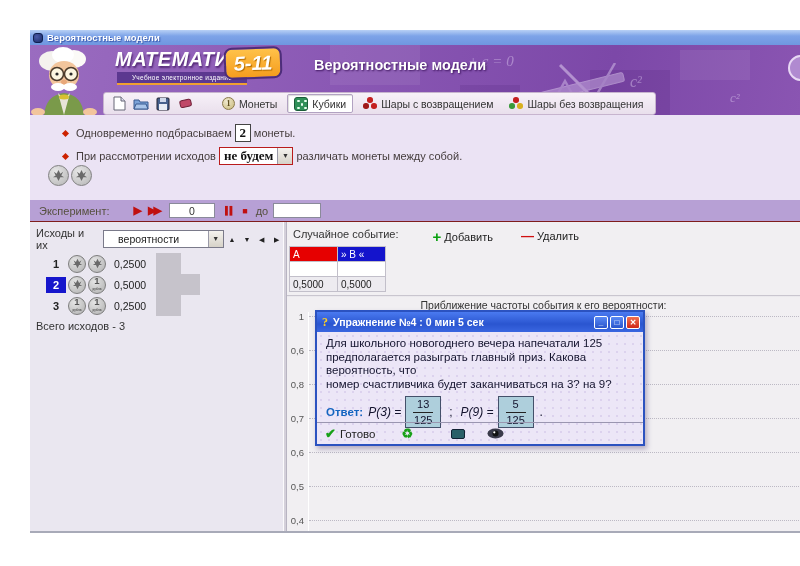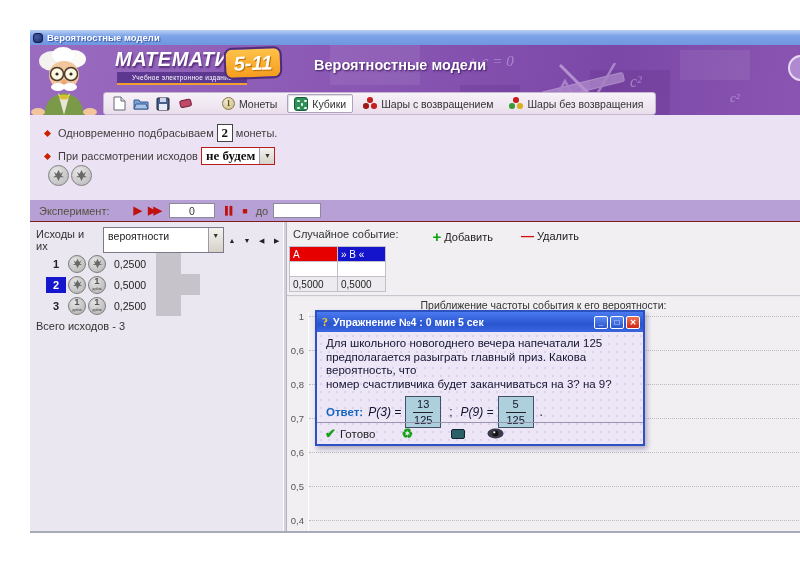--- a/index.html
+++ b/index.html
@@ -46,21 +46,21 @@
     border:1px solid #8a7a4a;color:#5a4a1a;font-size:8px;font-weight:bold;text-align:center;line-height:12px;
     font-family:"Liberation Serif",serif;}
   .dice{width:14px;height:14px;border-radius:3px;background:#2f9058;border:1px solid #1a5c38;position:relative;}
   .dice i{position:absolute;width:2.5px;height:2.5px;border-radius:50%;background:#eafff0;}
   .balls{position:relative;width:14px;height:13px;}
   .balls i{position:absolute;width:5.5px;height:5.5px;border-radius:50%;}
 
   
   .conditions{position:absolute;left:0;top:85px;width:770px;height:85px;background:#ebe3f4;}
   .bullet{display:inline-block;width:5px;height:5px;background:#cc2200;transform:rotate(45deg);margin-right:8px;}
-  .cond-row{position:absolute;left:15px;display:flex;align-items:center;font-size:11px;color:#443c3c;justify-content:center;}
+  .cond-row{position:absolute;left:33px;display:flex;align-items:center;font-size:11px;color:#443c3c;justify-content:center;}
   .num-input{width:16px;height:18px;border:1px solid #444;background:#fff;text-align:center;
     font-family:"Liberation Serif",serif;font-size:13px;font-weight:bold;color:#111;padding:0;}
   .combo{display:inline-flex;height:18px;border:1px solid #b91c1c;background:#fff;align-items:stretch;}
   .combo .val{padding:0 4px;font-family:"Liberation Serif",serif;font-size:13px;font-weight:bold;
     color:#111;line-height:16px;white-space:nowrap;}
   .combo .btn{width:15px;background:linear-gradient(#f4f2ee,#d6d2c8);border-left:1px solid #9a9aa8;
     font-size:7px;color:#333;text-align:center;line-height:16px;}
   .cond-coins{position:absolute;left:18px;top:50px;display:flex;}
   .coin{width:21px;height:21px;border-radius:50%;background:radial-gradient(circle at 35% 30%,#e8e8e8,#b4b4b4);
     border:1.5px solid #808080;display:flex;align-items:center;justify-content:center;margin-right:2px;}
@@ -76,21 +76,21 @@
 
   
   .main{position:absolute;left:0;top:192px;width:770px;height:309px;}
   .left-panel{position:absolute;left:0;top:0;width:253px;height:309px;background:#eae7f0;}
   .divider{position:absolute;left:253px;top:0;width:4px;height:309px;background:#d4d0da;
     border-left:1px solid #fbfafc;border-right:1px solid #b8b4c2;}
   .right-panel{position:absolute;left:257px;top:0;width:513px;height:309px;background:#f1eff2;}
 
   
   .oc-header{position:absolute;left:6px;top:5px;display:flex;align-items:center;font-size:11px;color:#333;}
-  .oc-combo{display:inline-flex;width:122px;height:26px;border:1px solid #7a7a8a;background:#fff;margin-left:5px;}
+  .oc-combo{display:inline-flex;width:122px;height:18px;border:1px solid #7a7a8a;background:#fff;margin-left:5px;padding-left:10px;}
   .oc-combo .val{flex:1;font-size:10.5px;color:#222;line-height:16px;padding:0 4px;}
   .oc-combo .btn{width:15px;background:linear-gradient(#f4f2ee,#d6d2c8);border-left:1px solid #9a9aa8;
     font-size:7px;text-align:center;line-height:16px;color:#333;}
   .arrow-btn{width:13px;height:13px;margin-left:2px;font-size:7px;color:#222;background:none;border:none;
     text-align:center;line-height:13px;padding:0;cursor:pointer;}
   .outcome-row{position:absolute;left:0;width:253px;height:21px;display:flex;align-items:center;}
   .oc-num{width:20px;margin-left:16px;text-align:center;font-size:11px;font-weight:bold;color:#222;height:16px;line-height:16px;}
   .oc-num.selected{background:#1616cc;color:#fff;}
   .oc-coin{width:18px;height:18px;border-radius:50%;background:radial-gradient(circle at 35% 30%,#e4e4e4,#b0b0b0);
     border:1.5px solid #7d7d7d;margin-left:2px;display:flex;align-items:center;justify-content:center;}
@@ -275,20 +275,21 @@
         <input class="num-input" value="2" style="">&nbsp;
         <span>монеты.</span>
       </div>
       <div class="cond-row" style="top:32px;">
         <span class="bullet"></span>
         <span>При рассмотрении исходов</span>&nbsp;
         <span class="combo">
           <span class="val">не будем</span>
           <span class="btn">▼</span>
         </span>&nbsp;
+        <span>различать монеты между собой.</span>
       </div>
       <div class="cond-coins">
         <span class="coin">
           <svg width="13" height="13" viewBox="0 0 14 14">
               <path d="M7,1 L9,5 L12,3 L10,7 L13,9 L9,9 L7,13 L5,9 L1,9 L4,7 L2,3 L5,5 Z" fill="#6a6a6a"></path>
             </svg>
         </span>
         <span class="coin">
           <svg width="13" height="13" viewBox="0 0 14 14">
               <path d="M7,1 L9,5 L12,3 L10,7 L13,9 L9,9 L7,13 L5,9 L1,9 L4,7 L2,3 L5,5 Z" fill="#6a6a6a"></path>

